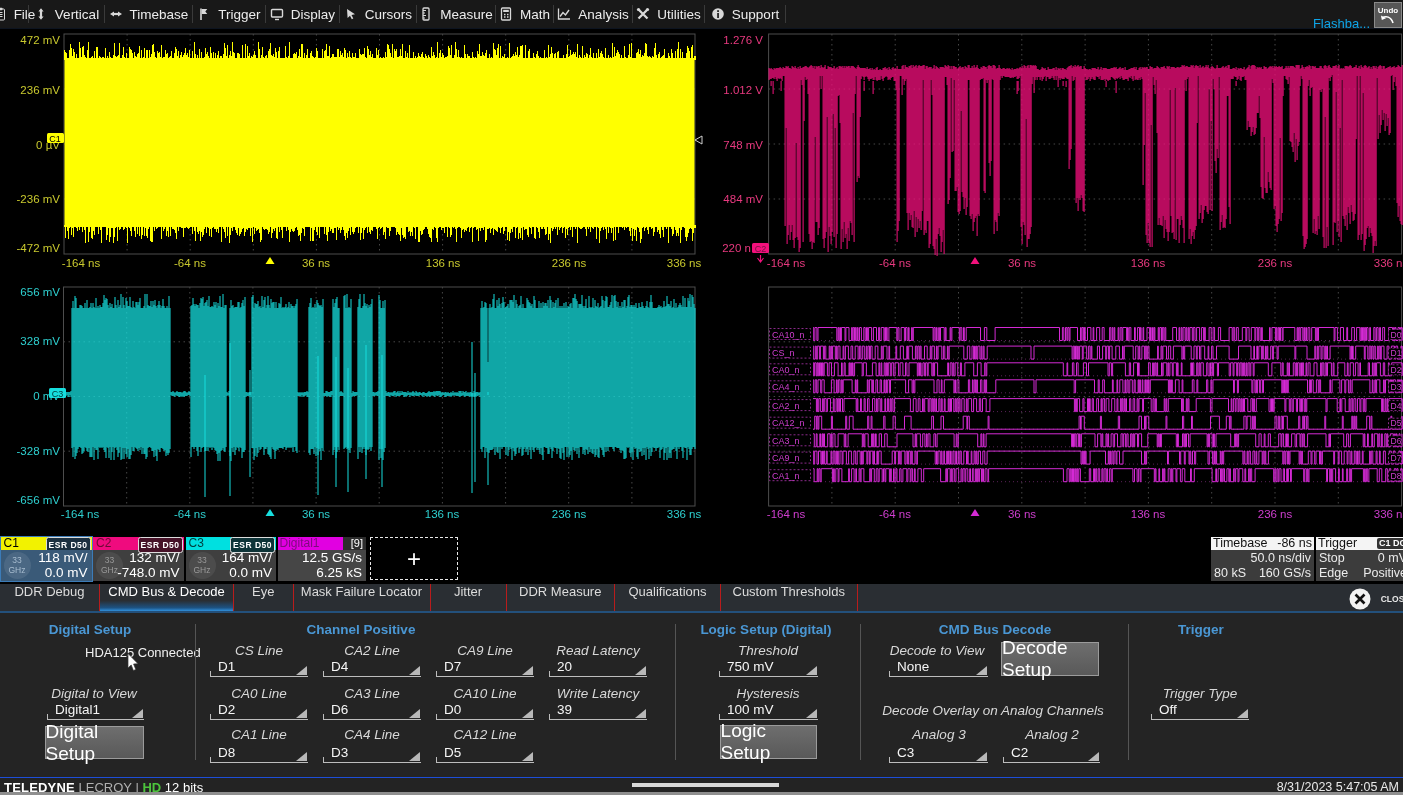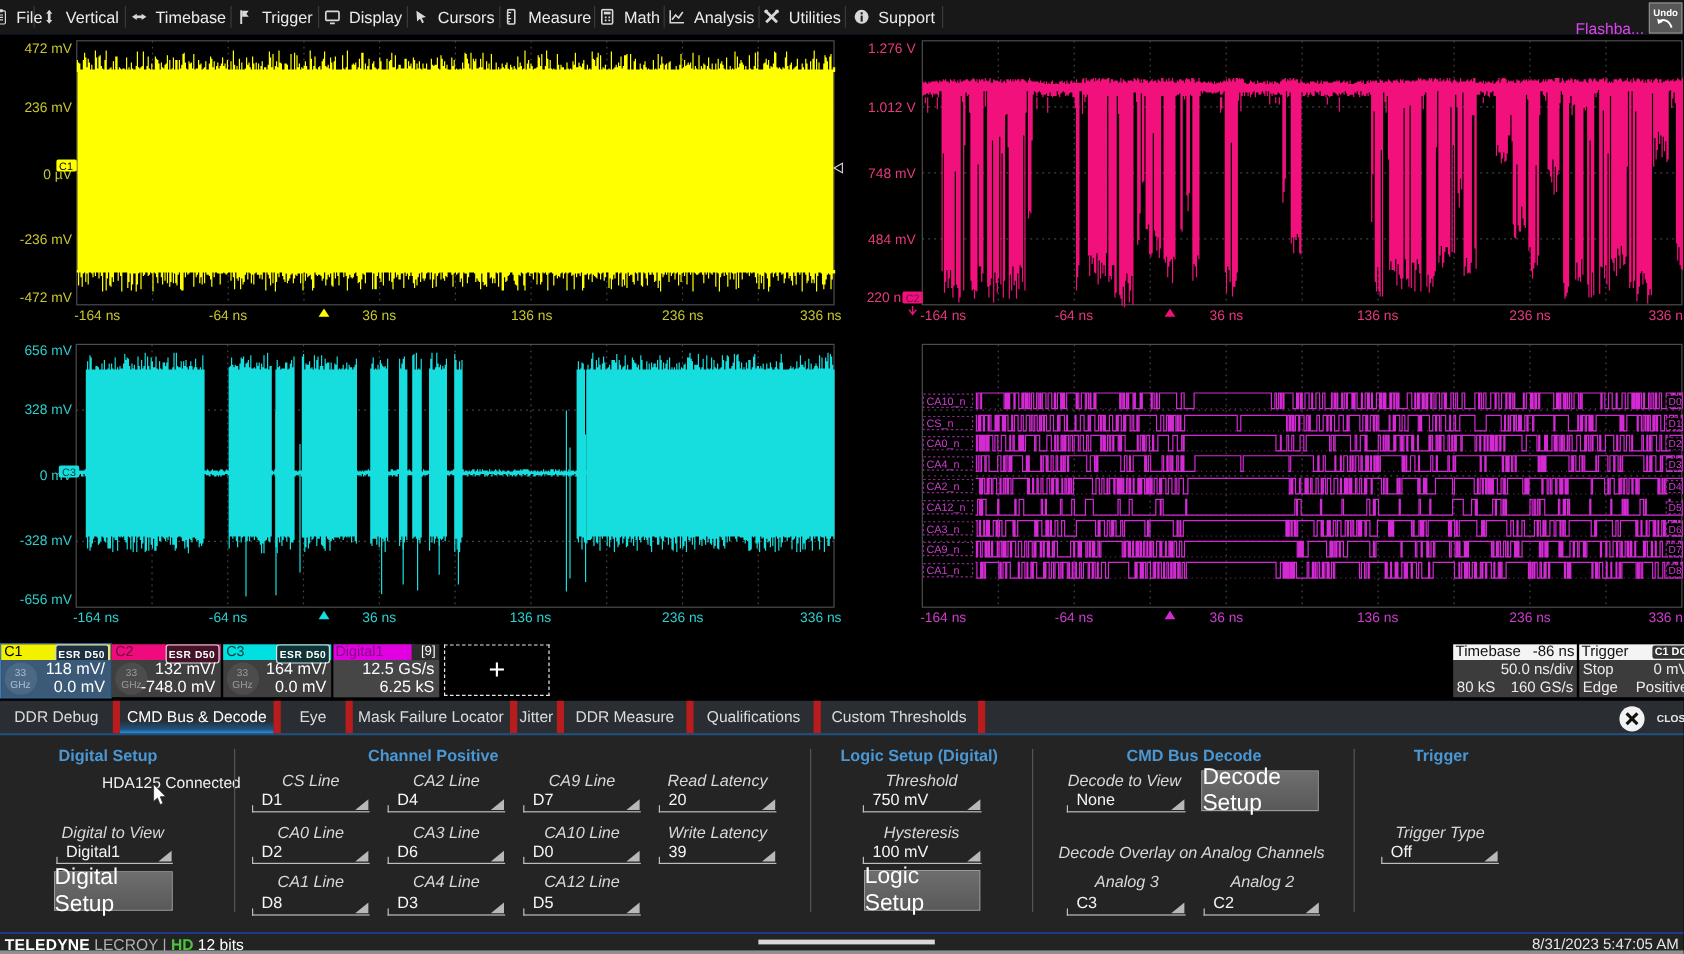--- a/index.html
+++ b/index.html
@@ -2,21 +2,21 @@
 <html><head><meta charset="utf-8"><style>
 * { margin:0; padding:0; box-sizing:border-box; }
 html,body { width:1403px; height:795px; background:#000; overflow:hidden;
   font-family:"Liberation Sans", sans-serif; }
 .menubar { position:absolute; left:0; top:0; width:1403px; height:29px;
   background:#181818; display:flex; align-items:center; border-bottom:1px solid #0d1420; }
 .mi { height:18px; display:flex; align-items:center; justify-content:center; gap:7px;
   border-right:1px solid #3a3a3a; color:#ececec; font-size:13.5px; }
 .mi svg { flex:0 0 auto; }
 .flash { position:absolute; top:0; height:47px; right:33px; display:flex; align-items:center;
-  color:#d946ef; font-size:13px; }
+  color:#0ea5e9; font-size:13px; }
 .undo { position:absolute; right:1px; top:2px; width:28px; height:26px; background:#575757;
   border:1px solid #8a8a8a; color:#fff; font-size:8px; font-weight:bold; text-align:center; line-height:9px; padding-top:3px; }
 .wv { position:absolute; }
 .wv text { font-family:"Liberation Sans", sans-serif; }
 .descrow { position:absolute; left:0; top:535px; width:1403px; height:50px; background:#000; }
 .dbox { position:absolute; top:1.5px; height:44.5px; background:#3f3f3f; }
 .c1box { outline:1.5px solid #3c7cb8; }
 .dhead { height:13.5px; position:relative; font-size:12.5px; font-weight:normal; line-height:13px; padding-left:3px; }
 .dname { font-size:12px; }
 .esr { position:absolute; right:1px; top:0.5px; background:#1c3040; border:1px solid #dcdcdc;
@@ -35,22 +35,22 @@
   font-size:24px; font-weight:300; }
 .tbox { position:absolute; top:1.5px; height:44.5px; background:#3c3c3c; }
 .thead { height:13.5px; background:#f4f4f4; color:#111; font-size:12.5px; line-height:13px;
   display:flex; justify-content:space-between; padding:0 2px; }
 .cdc { background:#333; color:#fff; font-size:9px; font-weight:bold; border-radius:2px;
   padding:0 2px; margin:1px 0; line-height:11px; }
 .tbody { padding:1px 3px 0 3px; color:#ececec; font-size:12.5px; }
 .trow { display:flex; justify-content:space-between; line-height:15px; }
 .tabbar { position:absolute; left:0; top:584px; width:1403px; height:29px; background:#2a2e33;
   display:flex; border-bottom:2px solid #23507b; }
-.tab { height:27px; display:flex; align-items:center; justify-content:center;
-  color:#dcdcdc; font-size:13px; border-right:6px solid #b91c1c; }
+.tab { height:27px; display:flex; justify-content:center;
+  color:#dcdcdc; font-size:13px; border-right:1px solid #b91c1c; }
 .tab.active { color:#fff; background:linear-gradient(180deg,#2a2e33 0%,#2a2e33 62%,#1d5282 88%,#3090dc 100%); }
 .closex { position:absolute; right:32px; top:588px; width:22px; height:22px; }
 .closetxt { position:absolute; right:-7px; top:594px; color:#e8e8e8; font-size:8.5px; font-weight:bold; }
 .dialog { position:absolute; left:0; top:613px; width:1403px; height:164px; background:#242424; }
 .shead { position:absolute; transform:translateX(-50%); color:#4a97d4; font-size:13.5px; font-weight:bold; white-space:nowrap; }
 .lbl { position:absolute; color:#f0f0f0; font-size:13px; white-space:nowrap;margin-left:36px; }
 .ital { position:absolute; transform:translateX(-50%); color:#d8d8d8; font-size:13.5px;
   font-style:italic; white-space:nowrap; }
 .combo { position:absolute; height:19px; border-bottom:1px solid #bdbdbd; color:#f5f5f5;
   font-size:13.5px; line-height:18px; padding-left:8px; }
@@ -403,21 +403,21 @@
     </div>
     <div class="tab active" style="width:134px">
       <span>CMD Bus &amp; Decode</span>
     </div>
     <div class="tab" style="width:59.5px">
       <span>Eye</span>
     </div>
     <div class="tab" style="width:137px">
       <span>Mask Failure Locator</span>
     </div>
-    <div class="tab" style="width:39px">
+    <div class="tab" style="width:76px">
       <span>Jitter</span>
     </div>
     <div class="tab" style="width:108.5px">
       <span>DDR Measure</span>
     </div>
     <div class="tab" style="width:106px">
       <span>Qualifications</span>
     </div>
     <div class="tab" style="width:136.5px">
       <span>Custom Thresholds</span>

